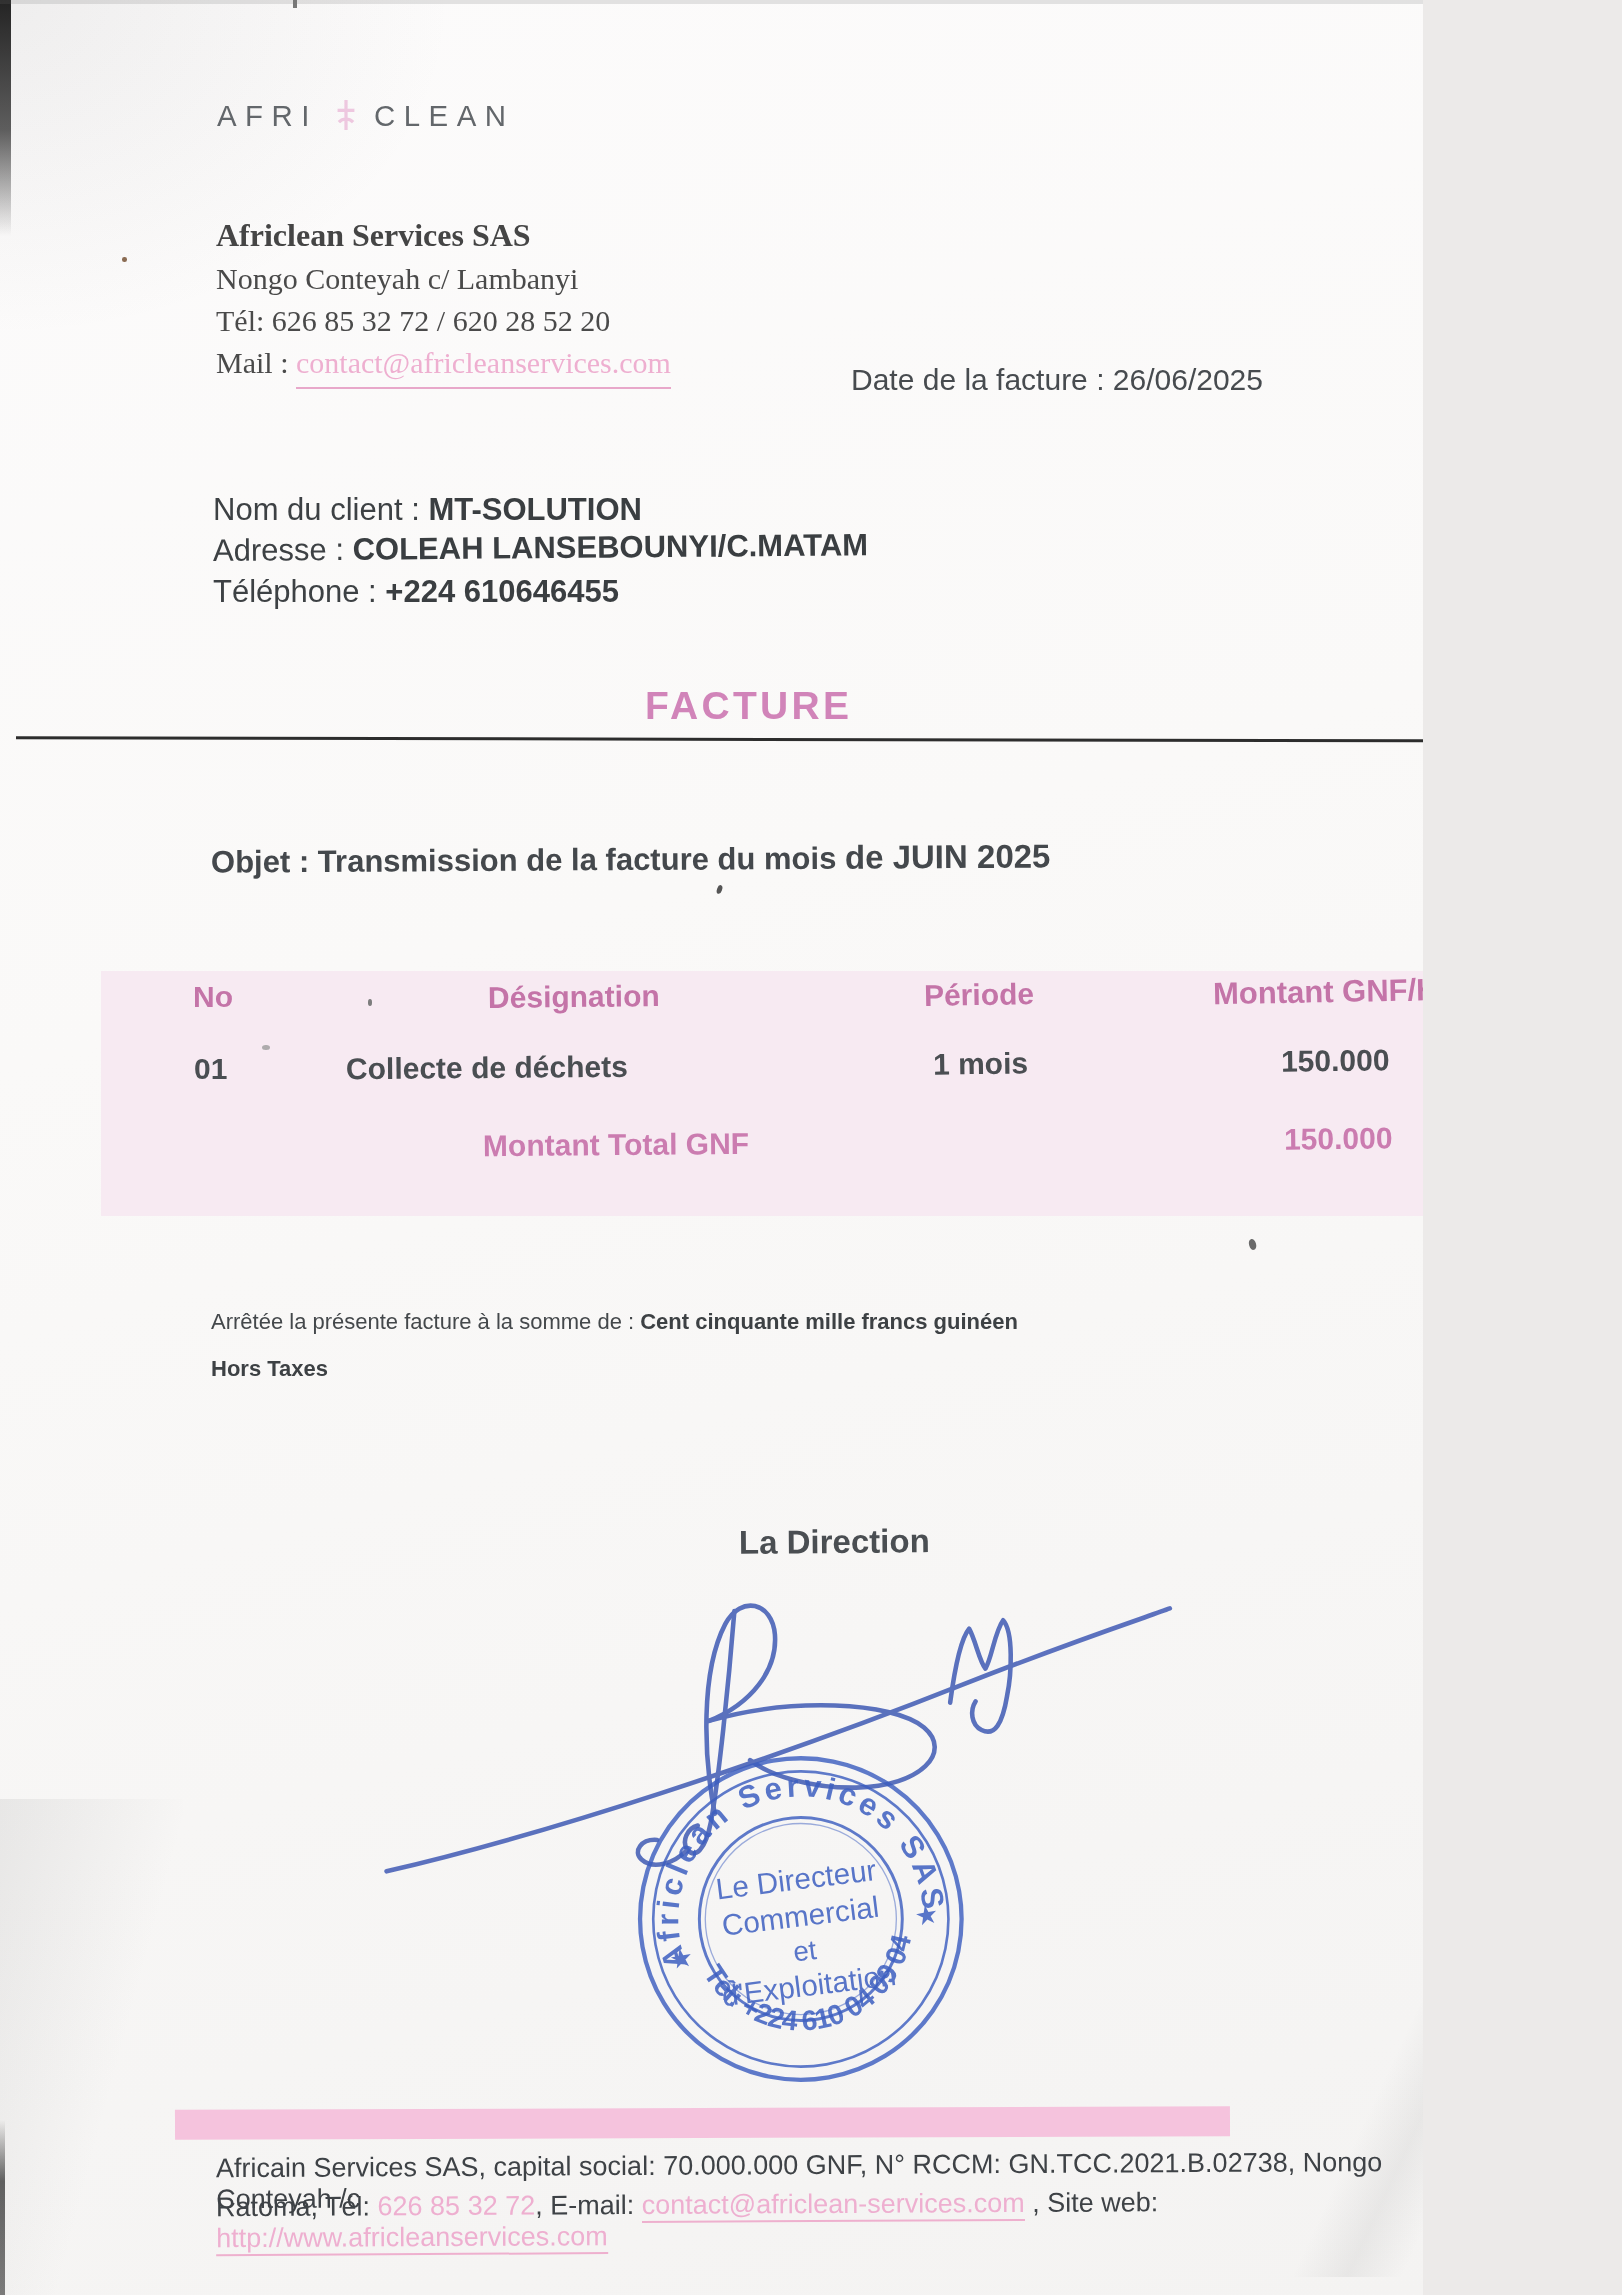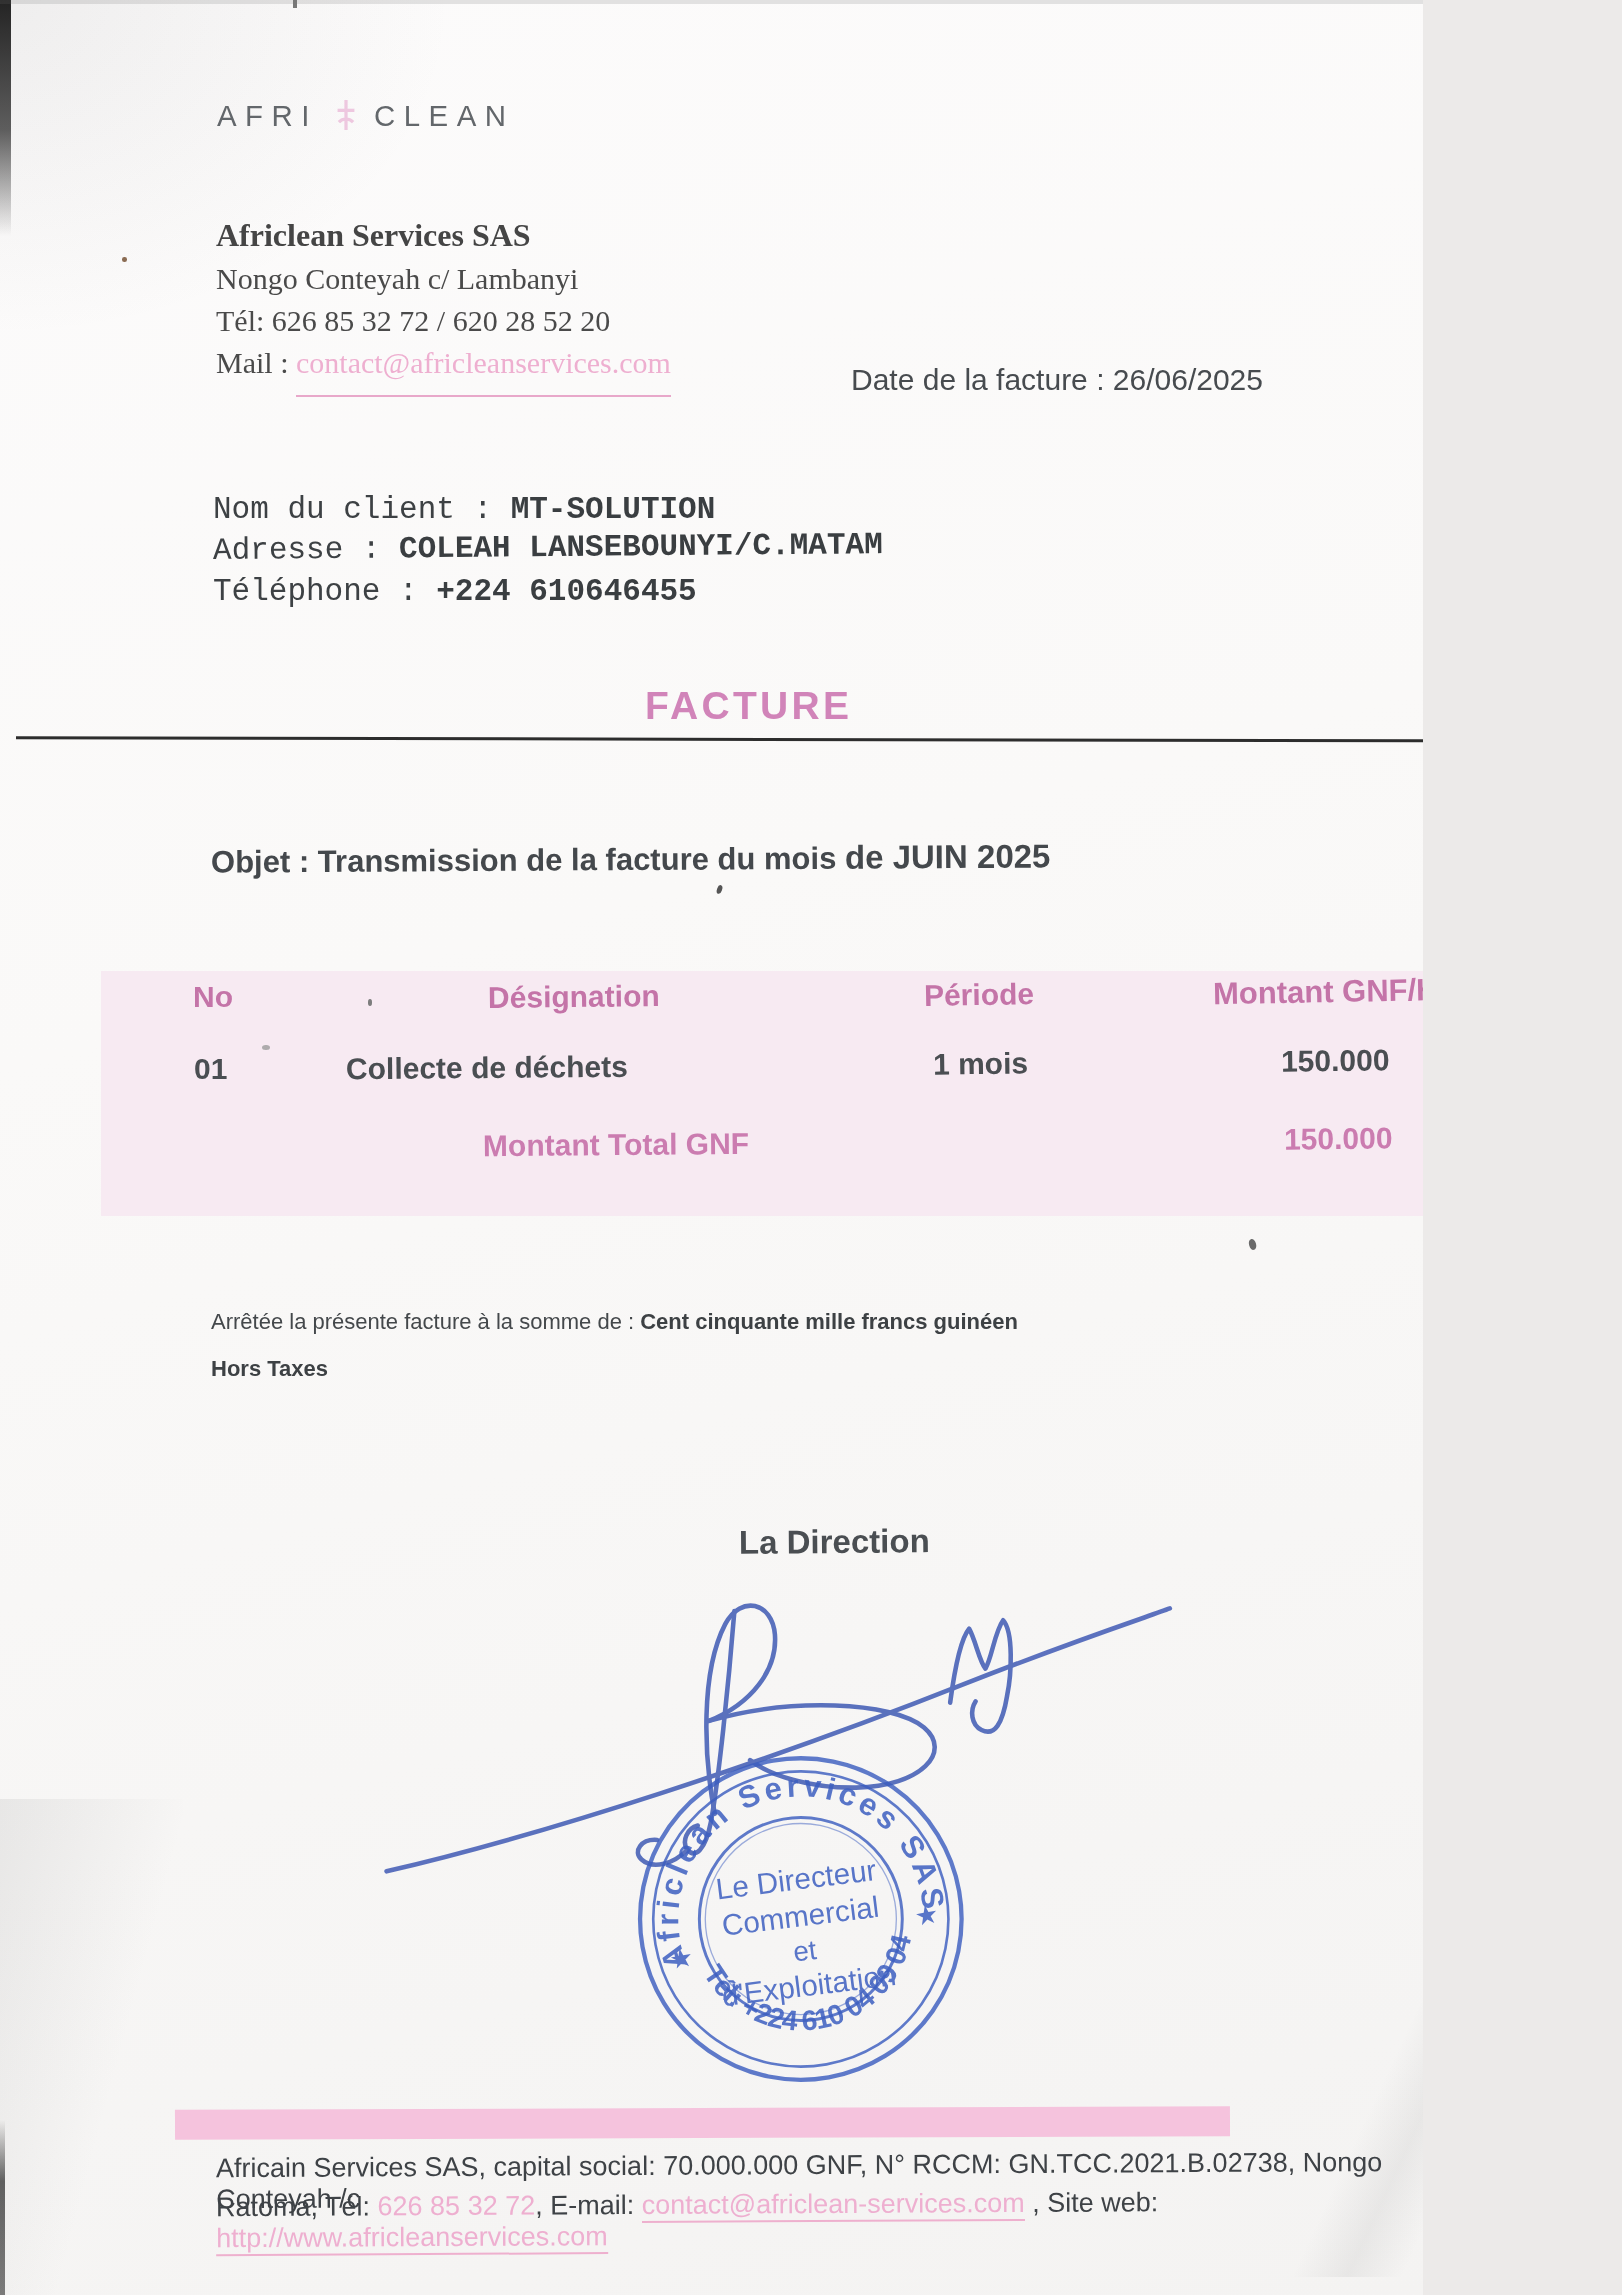--- a/index.html
+++ b/index.html
@@ -26,28 +26,28 @@
     background:radial-gradient(ellipse at 0% 0%,rgba(120,120,120,.10),transparent 70%);}
 
   
   .logo{left:217px;top:96px;display:flex;align-items:center;gap:17px;}
   .logo-text{font-size:29.4px;letter-spacing:8.5px;color:#63676b;font-weight:400;}
 
   
   .company{left:216px;top:217px;color:var(--serif_dark);}
   .company .name{font-size:32px;font-weight:bold;color:#454545;}
   .company .line{font-size:30px;margin-top:7.9px;}
-  .mail-link{color:var(--link_pink);border-bottom:2px solid #e8a8ca;padding-bottom:16px;}
+  .mail-link{color:var(--link_pink);border-bottom:2px solid #e8a8ca;padding-bottom:8px;}
 
   
   .meta{left:851px;top:359px;width:599px;text-align:left;font-size:30px;
         color:#474b4f;line-height:42px;}
 
   
-  .client{left:213px;top:489px;font-size:31px;line-height:41px;color:#3d4144;font-family:Liberation Mono, monospace;}
+  .client{left:213px;top:489px;font-size:31px;line-height:41px;color:#3d4144;}
   .client .v{font-weight:bold;color:#3a3e41;}
 
   .title{left:645px;top:684px;font-size:39px;font-weight:bold;letter-spacing:3.3px;
          color:var(--title_pink);}
   .rule{left:16.4px;top:738px;width:1593px;height:2.6px;background:#2d2d2d;transform:rotate(.12deg);}
 
   .objet{left:211px;top:840px;font-size:31px;font-weight:bold;color:#44484c;
          transform:rotate(-.35deg);}
   .objet .month{font-size:33px;}
 

